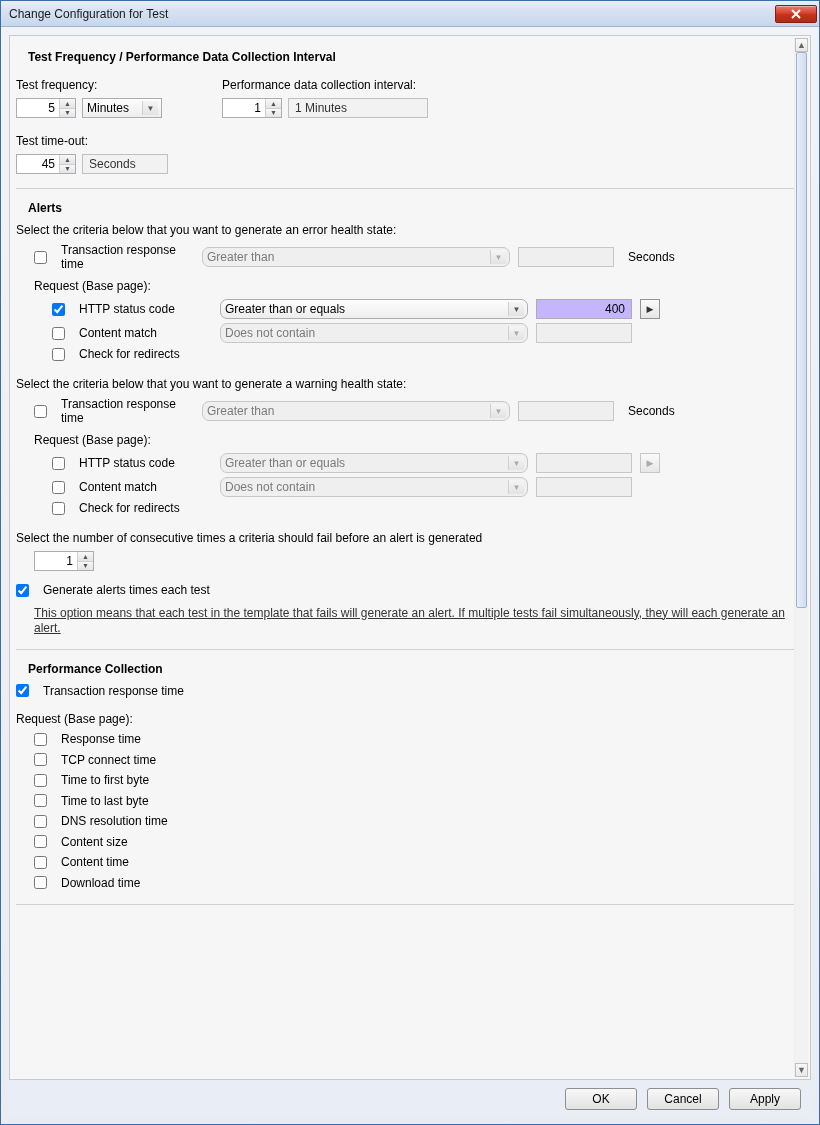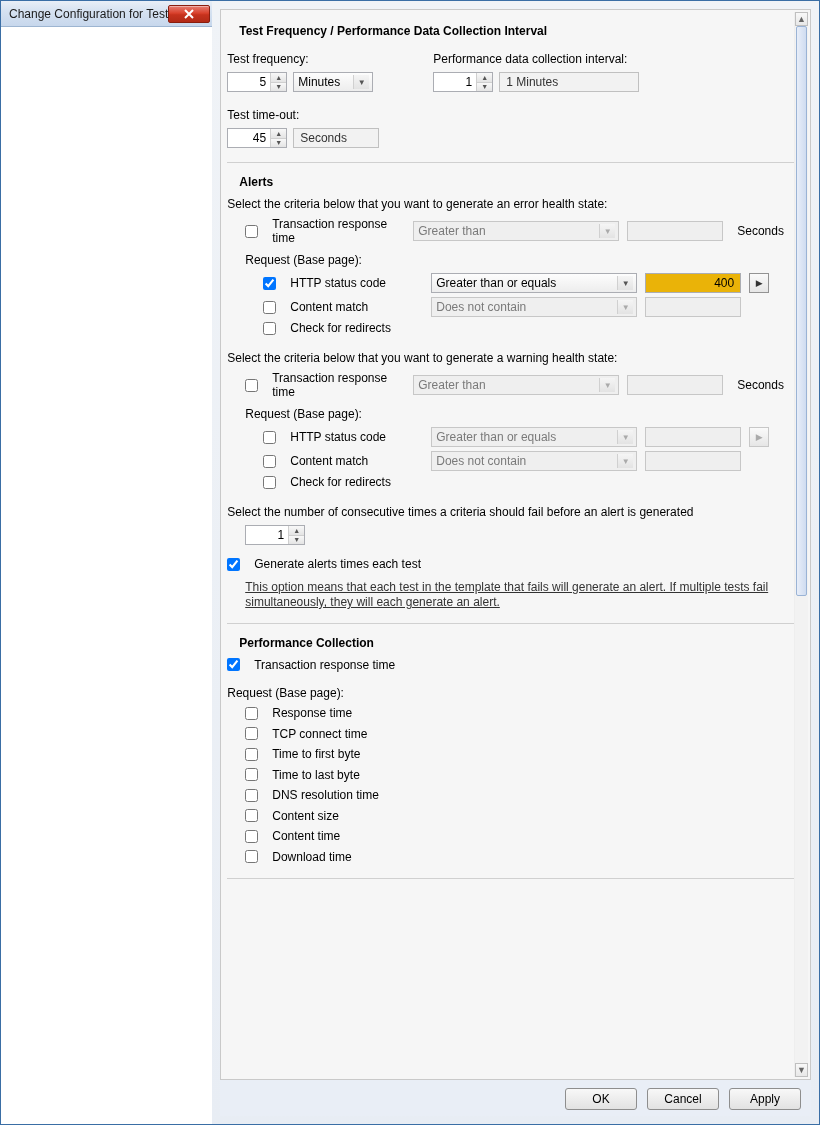--- a/index.html
+++ b/index.html
@@ -9,21 +9,21 @@
     font-size: 12px;
     color: #000;
     background: #d6dde8;
   }
   .window {
     width: 820px;
     height: 1125px;
     background: #fff;
     border: 1px solid #3a6ea5;
     display: flex;
-    flex-direction: row;
+    flex-direction: column;
   }
   .titlebar {
     height: 26px;
     background: linear-gradient(to bottom, #e9eff7 0%, #d6e2f1 40%, #c7d7ec 100%);
     display: flex;
     align-items: center;
     padding: 0 2px 0 8px;
     border-bottom: 1px solid #9db5d1;
   }
   .titlebar .title { font-size: 12px; color: #1a1a1a; flex: 1; }
@@ -110,33 +110,33 @@
     border-bottom:1px solid #cfcfcf;
     display:flex;align-items:center;justify-content:center;
     font-size:7px; color:#555; cursor:pointer;
   }
   .spinner .btns div:last-child{border-bottom:none;}
   .select {
     height:20px; border:1px solid #abadb3; background:linear-gradient(#fdfdfd,#ededed);
     display:inline-flex; align-items:center; padding:0 4px; font:inherit;
     min-width:80px; position:relative; cursor:pointer;
   }
-  .select.lg { width:206px; }
+  .select.lg { width:308px;border-radius:7px; }
   .select .arrow { position:absolute; right:3px; top:2px; bottom:2px; width:16px;
     display:flex;align-items:center;justify-content:center; font-size:8px; color:#555;
     background:linear-gradient(#f5f5f5,#e3e3e3); border-left:1px solid #d0d0d0;}
   .select.disabled { color:#7a7a7a; background:#efefef; border-color:#c7c7c7; }
   .select.disabled .arrow { color:#aaa; }
   .readonly {
     height:20px; border:1px solid #c0c0c0; background:#f2f2f2;
     display:inline-flex; align-items:center; padding:0 6px; min-width:140px;
     color:#333;
   }
   .txt {
-    height:20px; border:1px solid #abadb3; background:#eab308;
+    height:20px; border:1px solid #abadb3; background:#c4b5fd;
     display:inline-flex; align-items:center; padding:0 6px; width:96px; text-align:right;
     font:inherit; justify-content:flex-end;
   }
   .txt.disabled { background:#efefef; border-color:#c7c7c7; }
   .chk { display:inline-flex; align-items:center; gap:14px; cursor:pointer; }
   .chk input { width:13px; height:13px; margin:0; }
   .indent1 { padding-left: 18px; }
   .criteria-row { display:flex; align-items:center; gap:8px; margin:4px 0; }
   .criteria-row .chk-col { width:160px; display:flex; align-items:center; }
   .unit { margin-left:6px; }

